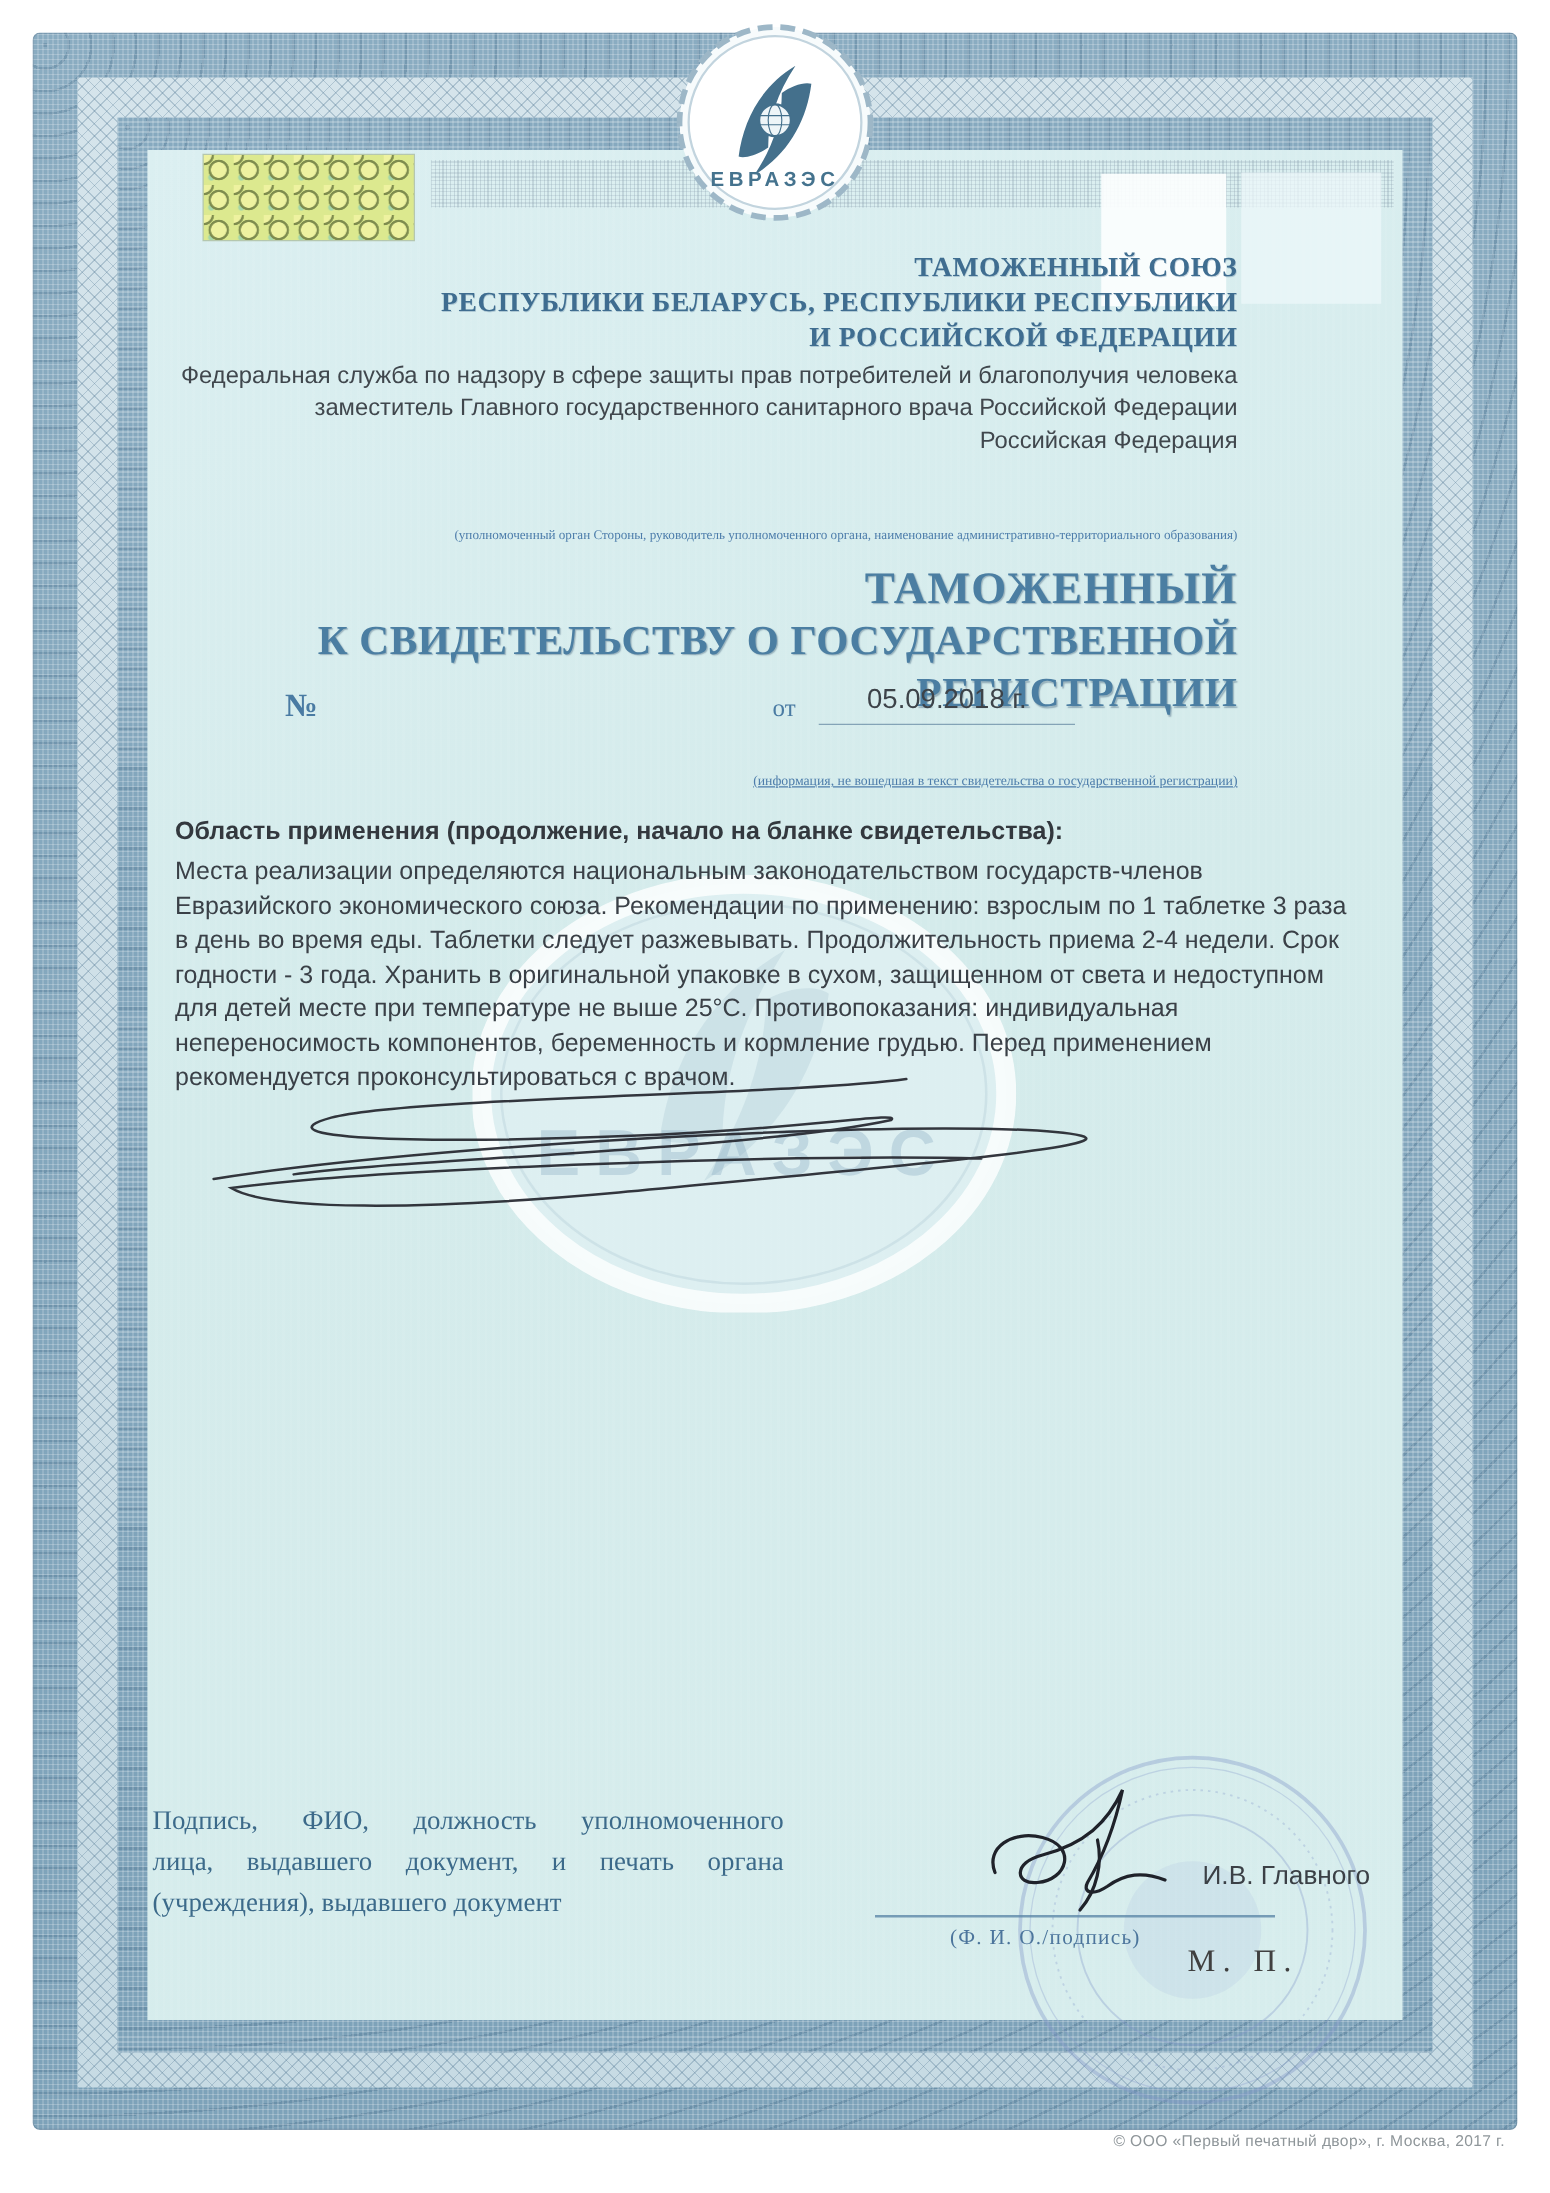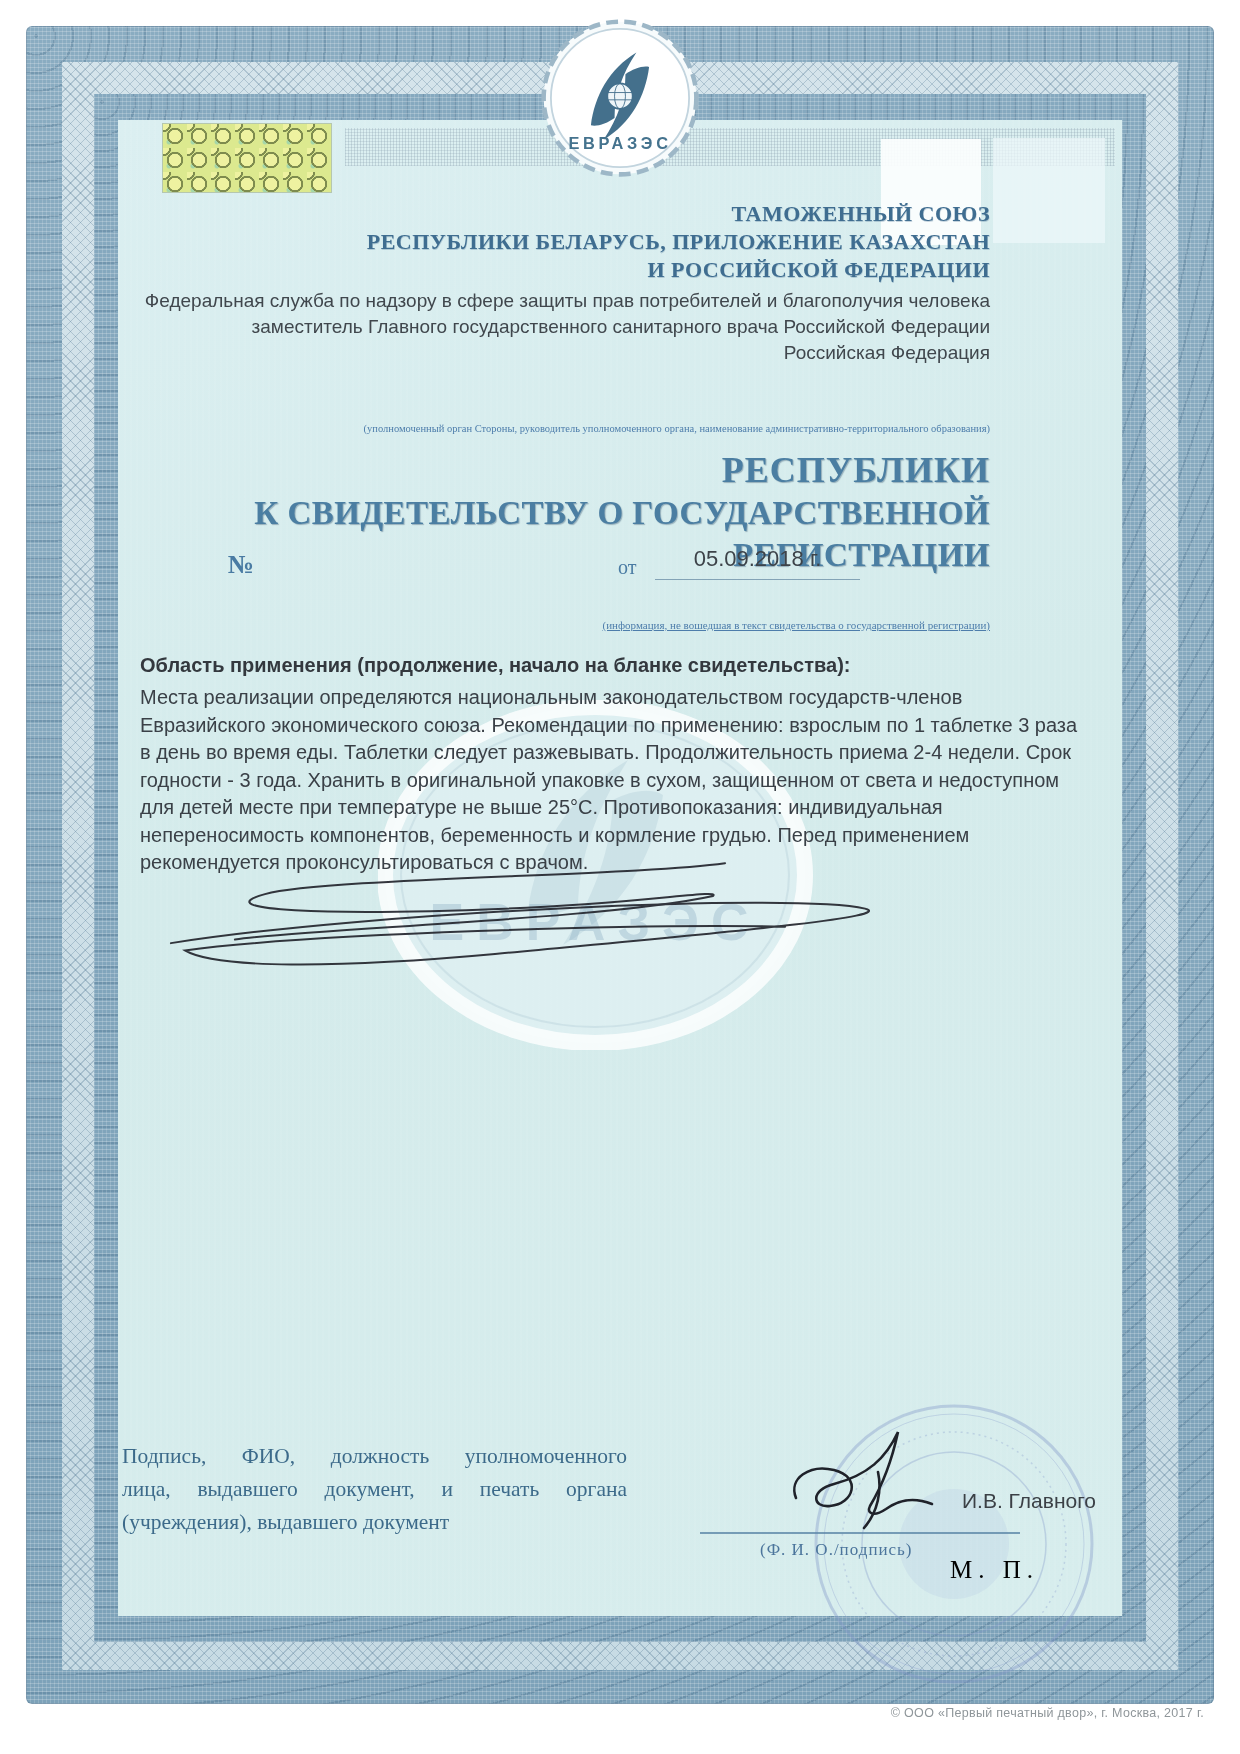--- a/index.html
+++ b/index.html
@@ -88,21 +88,21 @@
   .small-signature{position:absolute;left:782px;top:1420px;width:168px;height:115px;z-index:5;}
 
   
   .caption{position:absolute;left:122px;top:1440px;width:505px;z-index:4;}
   .caption-line{font:400 21.5px/33px "Liberation Serif",serif;color:#3c6a8a;
     text-align:justify;text-align-last:justify;}
   .caption-line.last{text-align-last:left;}
   .signer-name{position:absolute;left:962px;top:1489px;font:400 21px "Liberation Sans",sans-serif;color:#3b4046;z-index:6;}
   .sig-rule{position:absolute;left:700px;top:1532px;width:320px;height:2px;background:rgba(93,135,168,.8);z-index:5;}
   .sig-label{position:absolute;left:760px;top:1540px;font:400 17px "Liberation Serif",serif;color:#4c759c;letter-spacing:1px;z-index:6;}
-  .seal-label{position:absolute;left:950px;top:1556px;font:400 25px "Liberation Serif",serif;color:#000000;letter-spacing:6px;z-index:6;}
+  .seal-label{position:absolute;left:950px;top:1556px;font:400 25px "Liberation Serif",serif;color:#404040;letter-spacing:6px;z-index:6;}
   .footer-note{position:absolute;right:36px;top:1706px;font:400 12.5px "Liberation Sans",sans-serif;color:#8f969a;letter-spacing:.3px;z-index:4;}
 </style>
 </head>
 <body>
 
 <div class="paper">
 
   <div class="frame frame-outer"></div>
   <div class="frame frame-mid"></div>
   <div class="frame frame-inner"></div>
@@ -134,32 +134,32 @@
         <ellipse cx="88" cy="86" rx="6" ry="14" fill="none" stroke="#44708c" stroke-width="1"></ellipse>
         <line x1="74" y1="82" x2="102" y2="82" stroke="#44708c" stroke-width="1"></line>
         <line x1="74" y1="90" x2="102" y2="90" stroke="#44708c" stroke-width="1"></line>
       </g>
       <text class="emblem-text" x="88" y="144" text-anchor="middle" font-size="18" fill="#45738e">ЕВРАЗЭС</text>
     </svg>
   </div>
 
   <div class="center-col org-block">
     <div class="org-line">ТАМОЖЕННЫЙ СОЮЗ</div>
-    <div class="org-line">РЕСПУБЛИКИ БЕЛАРУСЬ, ПРИЛОЖЕНИЕ КАЗАХСТАН</div>
+    <div class="org-line">РЕСПУБЛИКИ БЕЛАРУСЬ, РЕСПУБЛИКИ РЕСПУБЛИКИ</div>
     <div class="org-line">И РОССИЙСКОЙ ФЕДЕРАЦИИ</div>
   </div>
   <div class="center-col agency-block">
     <div class="agency-line">Федеральная служба по надзору в сфере защиты прав потребителей и благополучия человека</div>
     <div class="agency-line">заместитель Главного государственного санитарного врача Российской Федерации</div>
     <div class="agency-line">Российская Федерация</div>
   </div>
   <div class="center-col authority-note">(уполномоченный орган Стороны, руководитель уполномоченного органа, наименование административно-территориального образования)</div>
 
   <div class="center-col title-block">
-    <div class="title-line1">РЕСПУБЛИКИ</div>
+    <div class="title-line1">ТАМОЖЕННЫЙ</div>
     <div class="title-line2">К СВИДЕТЕЛЬСТВУ О ГОСУДАРСТВЕННОЙ РЕГИСТРАЦИИ</div>
   </div>
 
   <span class="no-label">№</span>
   <span class="ot-label">от</span>
   <span class="reg-date">05.09.2018 г.</span>
   <div class="center-col reg-note">(информация, не вошедшая в текст свидетельства о государственной регистрации)</div>
 
   <div class="body-heading">Область применения (продолжение, начало на бланке свидетельства):</div>
   <div class="body-paragraph">Места реализации определяются национальным законодательством государств-членов Евразийского экономического союза. Рекомендации по применению: взрослым по 1 таблетке 3 раза в день во время еды. Таблетки следует разжевывать. Продолжительность приема 2-4 недели. Срок годности - 3 года. Хранить в оригинальной упаковке в сухом, защищенном от света и недоступном для детей месте при температуре не выше 25°С. Противопоказания: индивидуальная непереносимость компонентов, беременность и кормление грудью. Перед применением рекомендуется проконсультироваться с врачом.</div>

